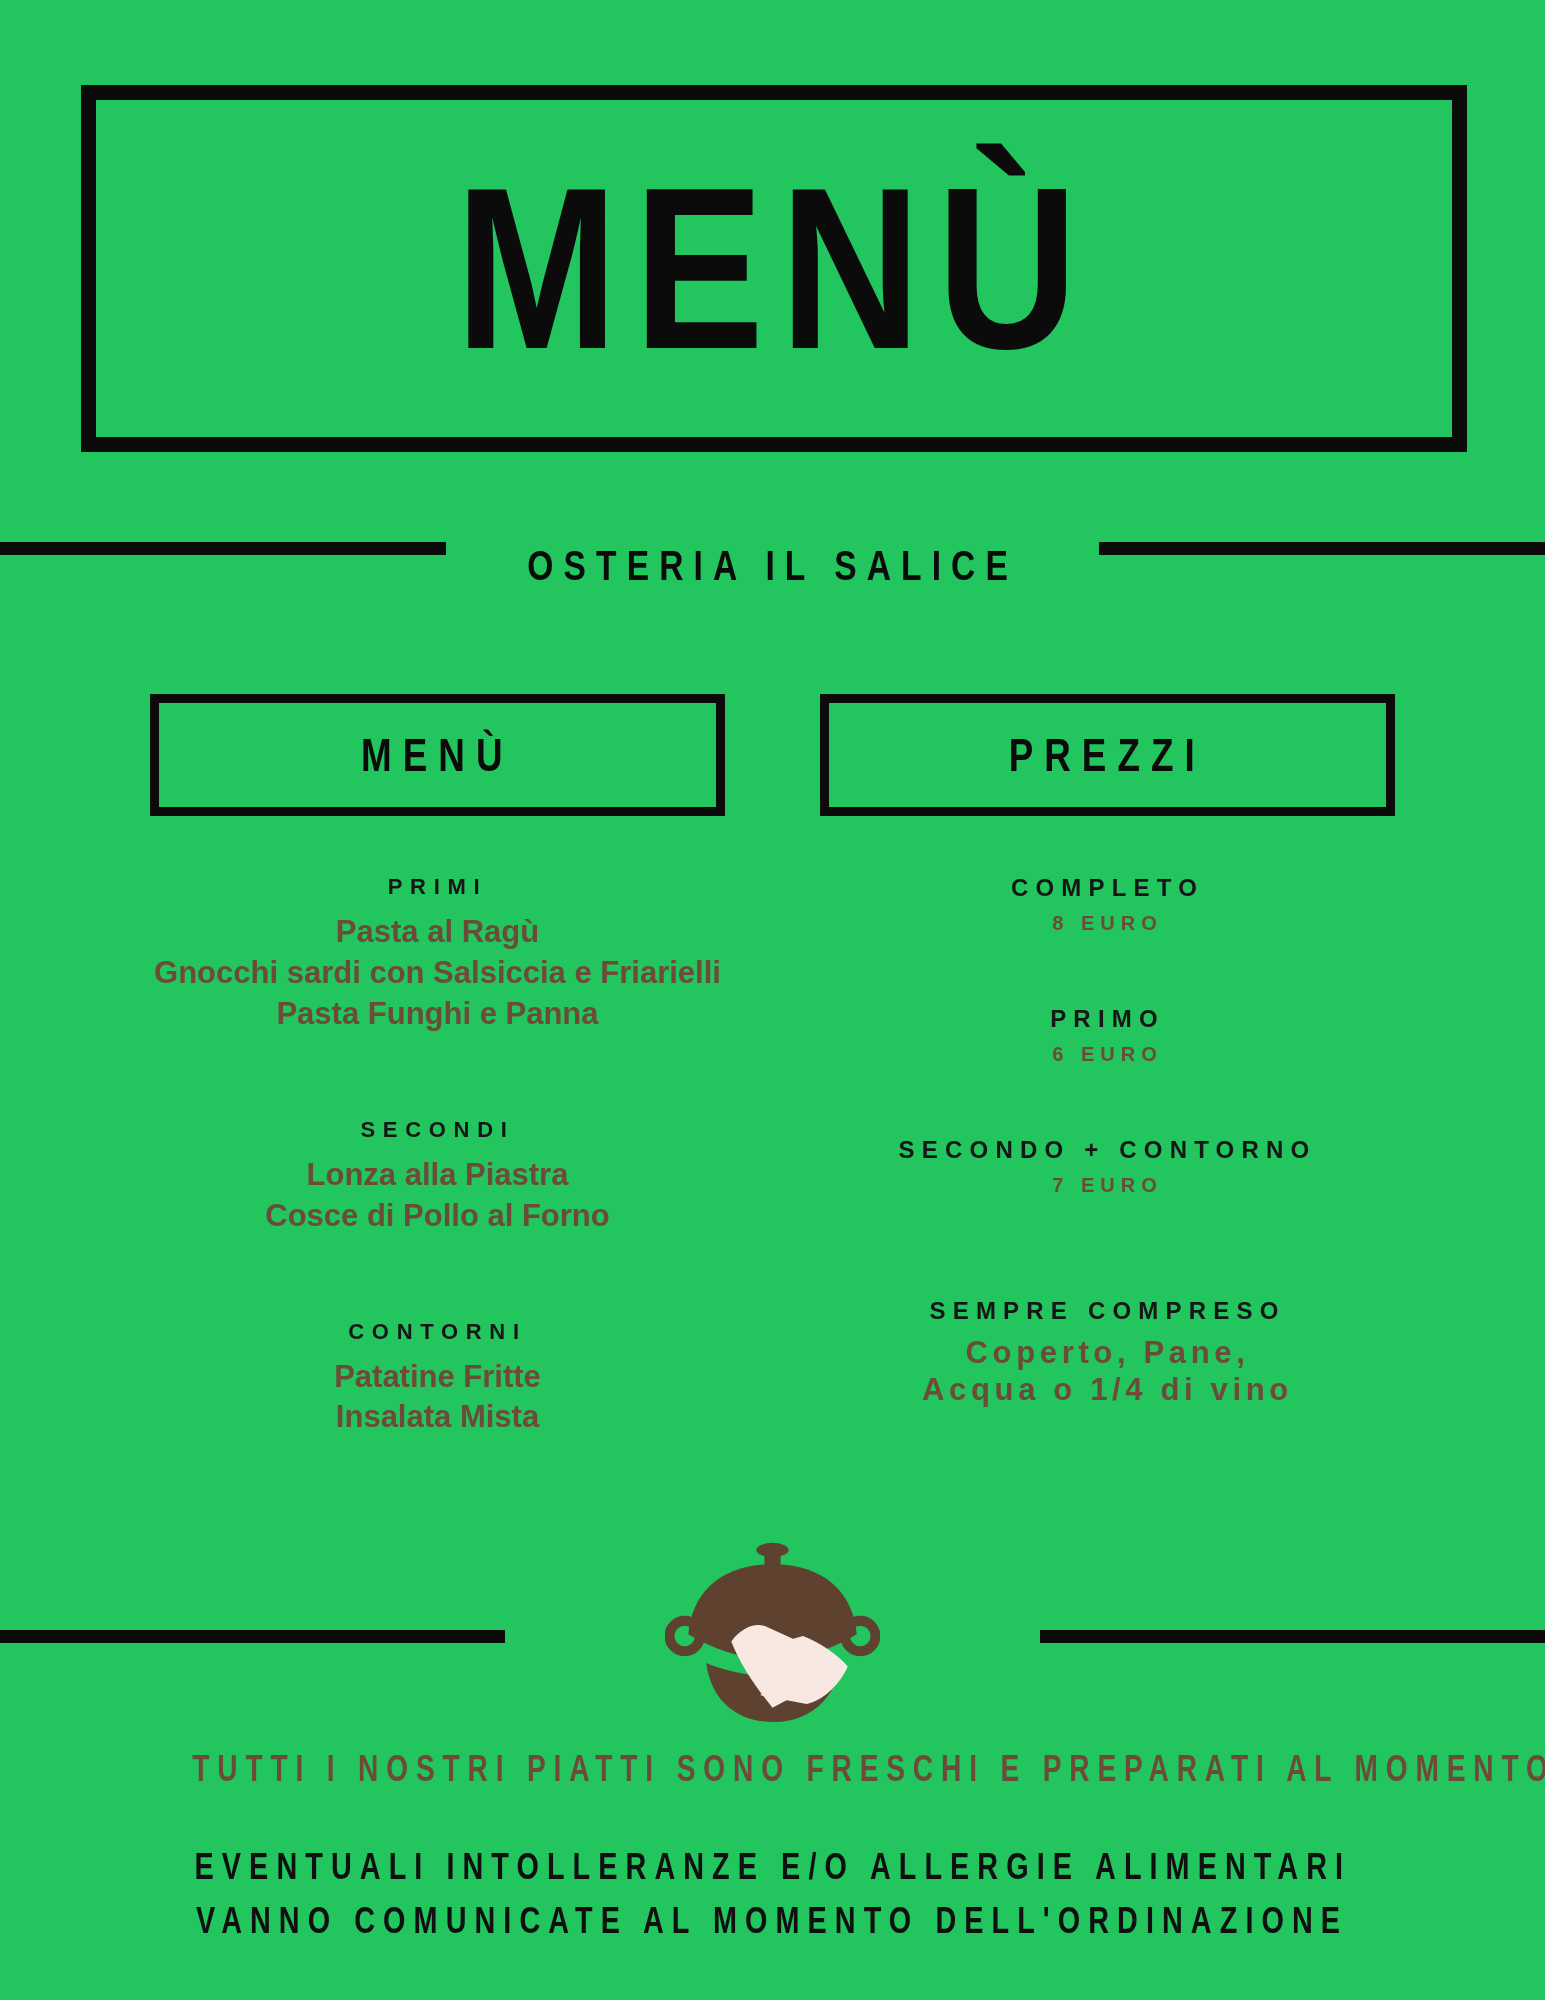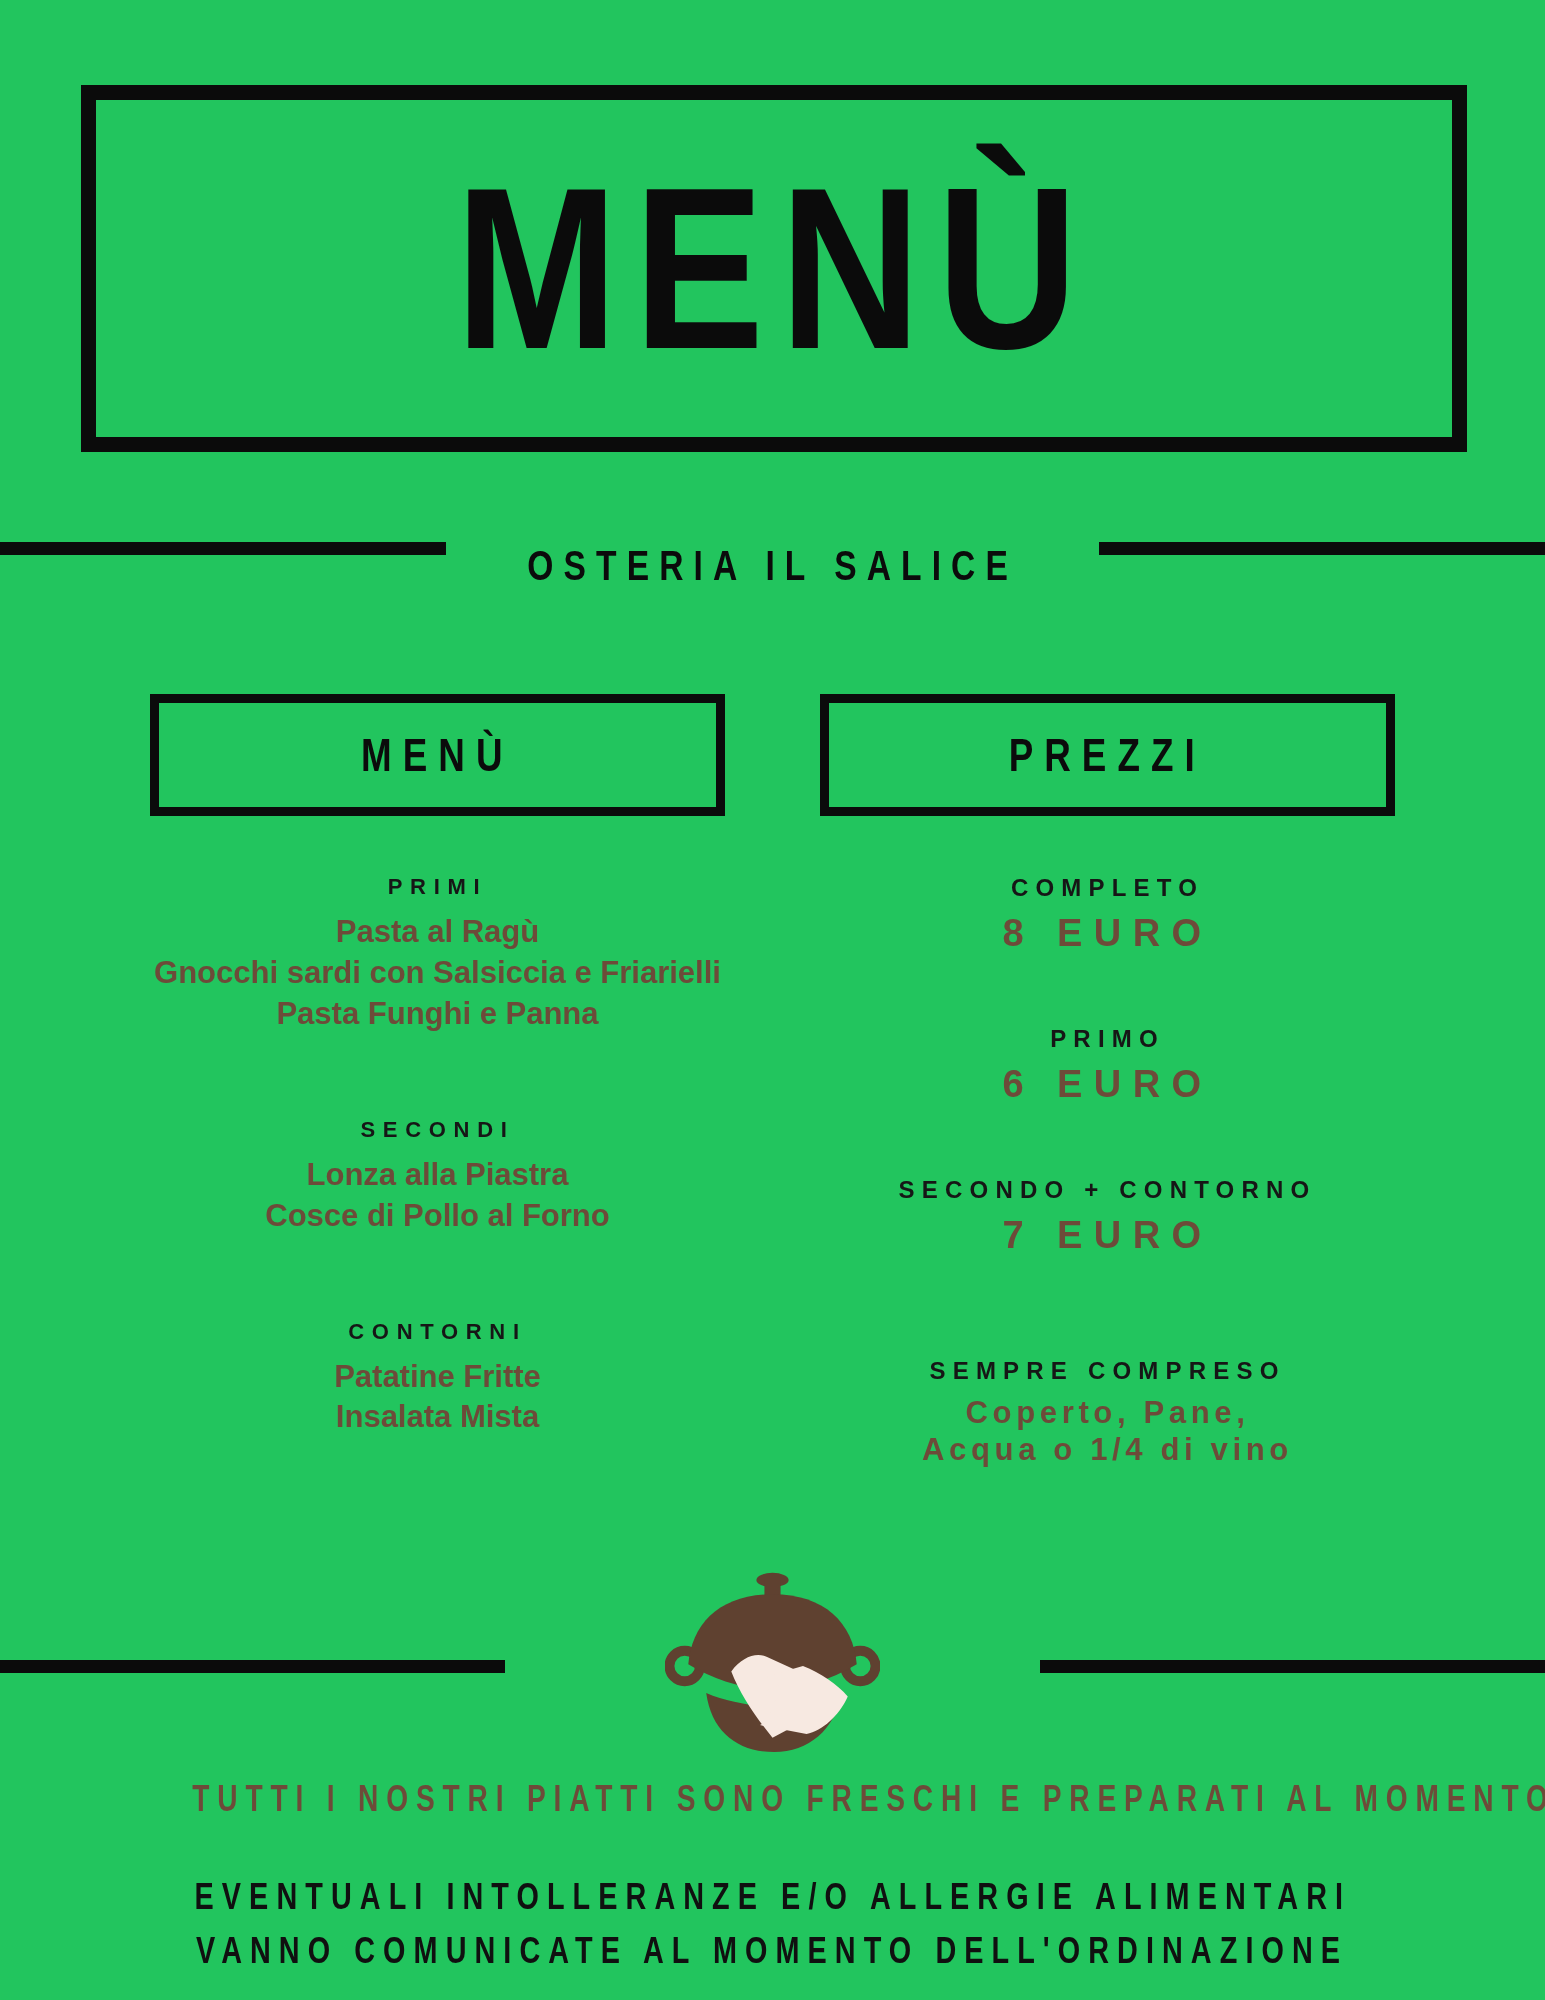--- a/index.html
+++ b/index.html
@@ -42,21 +42,21 @@
 
   .section{margin-top:58px;text-align:center;}
   .section + .section{margin-top:82px;}
   .section-name{font-size:22px;font-weight:800;letter-spacing:0.35em;color:#161616;}
   .section-items{margin-top:12px;font-size:31px;font-weight:bold;color:#6d4b39;line-height:1.32;}
 
   .entry{text-align:center;margin-top:70px;}
   .entry.first{margin-top:58px;}
   .entry.compreso{margin-top:100px;}
   .entry-label{font-size:24px;font-weight:800;letter-spacing:0.3em;color:#161616;text-align:center;}
-  .entry-value{margin-top:10px;font-size:38px;font-weight:800;letter-spacing:0.3em;color:#6d4b39;}
+  .entry-value{margin-top:10px;font-size:20px;font-weight:800;letter-spacing:0.3em;color:#6d4b39;}
   .entry.compreso .entry-value{letter-spacing:0.15em;font-size:31px;line-height:1.18;}
 
   
   .pot-row{margin-top:98px;display:flex;align-items:center;}
   .pot-wrap{margin:0 160px;width:215px;height:200px;flex:0 0 auto;}
   .pot-wrap svg{display:block;width:215px;height:200px;}
 
   
   .footer-brown{margin-top:12px;text-align:right;}
   .footer-brown .cond{

